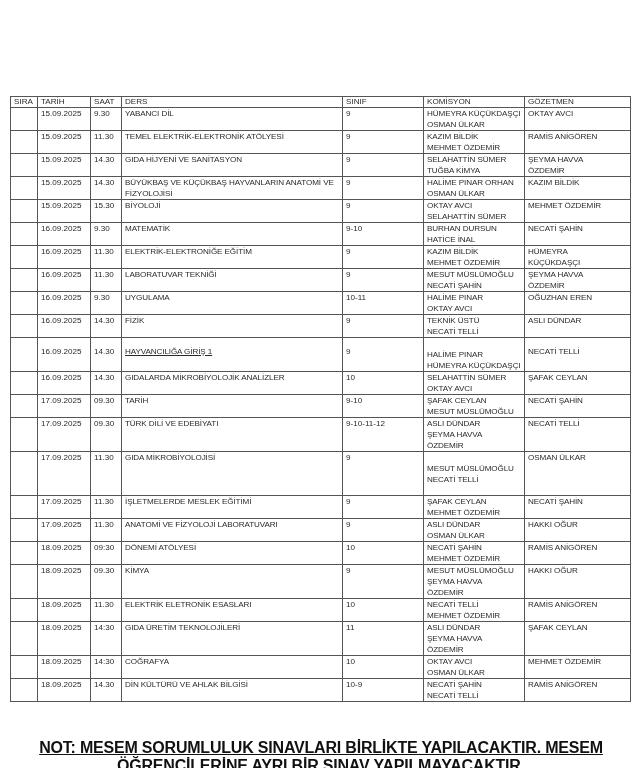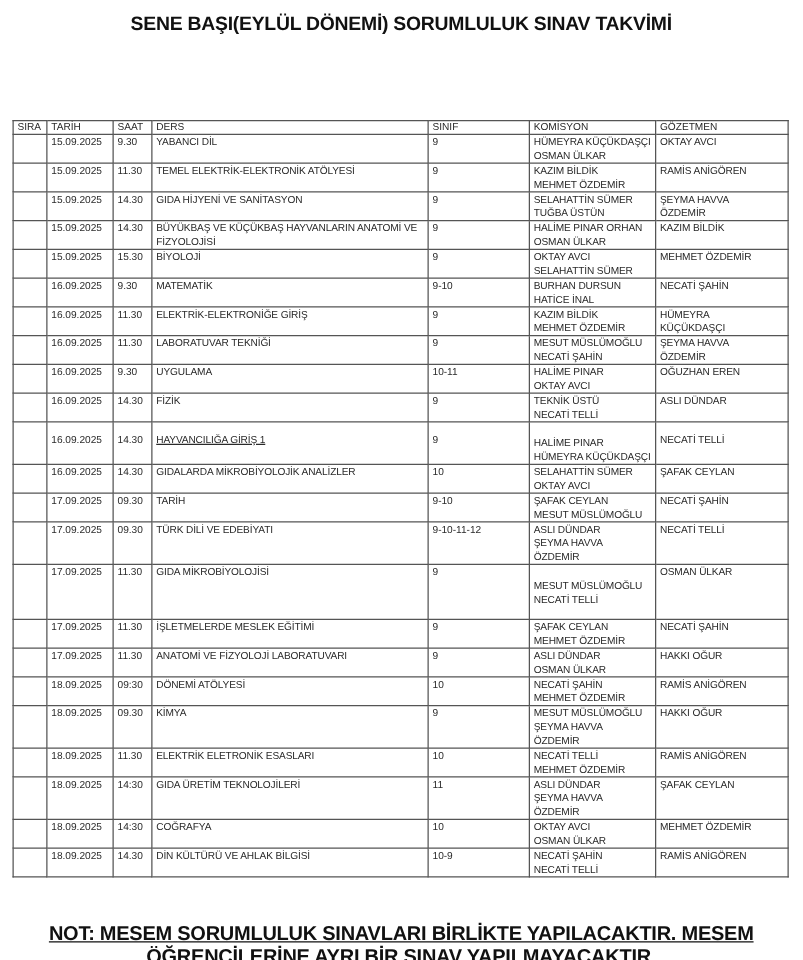--- a/index.html
+++ b/index.html
@@ -15,21 +15,20 @@
   table.sched th { height: 10px; line-height: 10px; }
   td.cell-ders, td.cell-kom, td.cell-goz { letter-spacing: -0.1px; }
   .line { display: block; }
   .note { position: absolute; top: 739px; left: 0; width: 642px; text-align: center;
           font-weight: bold; font-size: 16px; color: #111; text-decoration: underline; letter-spacing: -0.2px; }
 </style>
 </head>
 <body>
 
 <div class="titles">
-  <div>SENE BAŞI(EYLÜL DÖNEMİ) SORUMLULUK SINAV TAKVİMİ</div>
 </div>
 
 <table class="sched">
   <colgroup>
     <col style="width:27px">
       <col style="width:53px">
       <col style="width:31px">
       <col style="width:221px">
     <col style="width:81px">
       <col style="width:101px">
@@ -76,21 +75,21 @@
         </td>
       </tr>
       <tr style="height: 22px;">
         <td class="cell-sira"></td>
         <td class="cell-tarih">15.09.2025</td>
         <td class="cell-saat">14.30</td>
         <td class="cell-ders">GIDA HİJYENİ VE SANİTASYON</td>
         <td class="cell-sinif">9</td>
         <td class="cell-kom">
           <span class="line">SELAHATTİN SÜMER</span>
-          <span class="line">TUĞBA ÜSTÜN</span>
+          <span class="line">TUĞBA KİMYA</span>
         </td>
         <td class="cell-goz">
           <span class="line">ŞEYMA HAVVA</span>
           <span class="line">ÖZDEMİR</span>
         </td>
       </tr>
       <tr style="height: 22px;">
         <td class="cell-sira"></td>
         <td class="cell-tarih">15.09.2025</td>
         <td class="cell-saat">14.30</td>
@@ -129,21 +128,21 @@
           <span class="line">HATİCE İNAL</span>
         </td>
         <td class="cell-goz">
           <span class="line">NECATİ ŞAHİN</span>
         </td>
       </tr>
       <tr style="height: 22px;">
         <td class="cell-sira"></td>
         <td class="cell-tarih">16.09.2025</td>
         <td class="cell-saat">11.30</td>
-        <td class="cell-ders">ELEKTRİK-ELEKTRONİĞE GİRİŞ</td>
+        <td class="cell-ders">ELEKTRİK-ELEKTRONİĞE EĞİTİM</td>
         <td class="cell-sinif">9</td>
         <td class="cell-kom">
           <span class="line">KAZIM BİLDİK</span>
           <span class="line">MEHMET ÖZDEMİR</span>
         </td>
         <td class="cell-goz">
           <span class="line">HÜMEYRA</span>
           <span class="line">KÜÇÜKDAŞÇI</span>
         </td>
       </tr>

